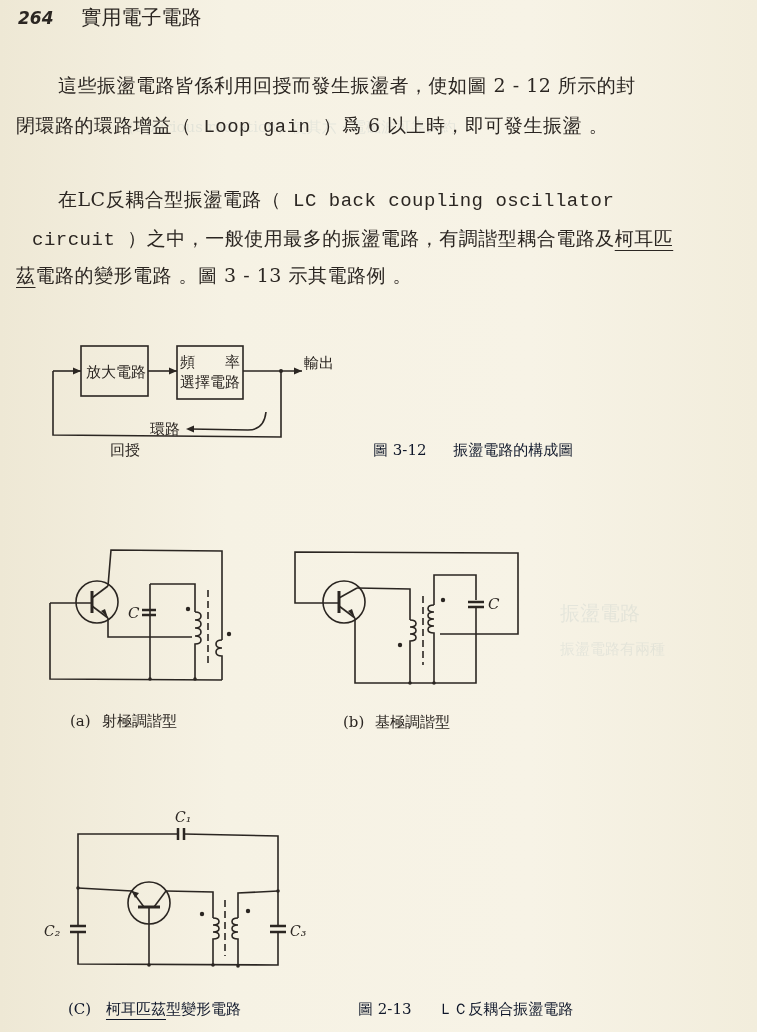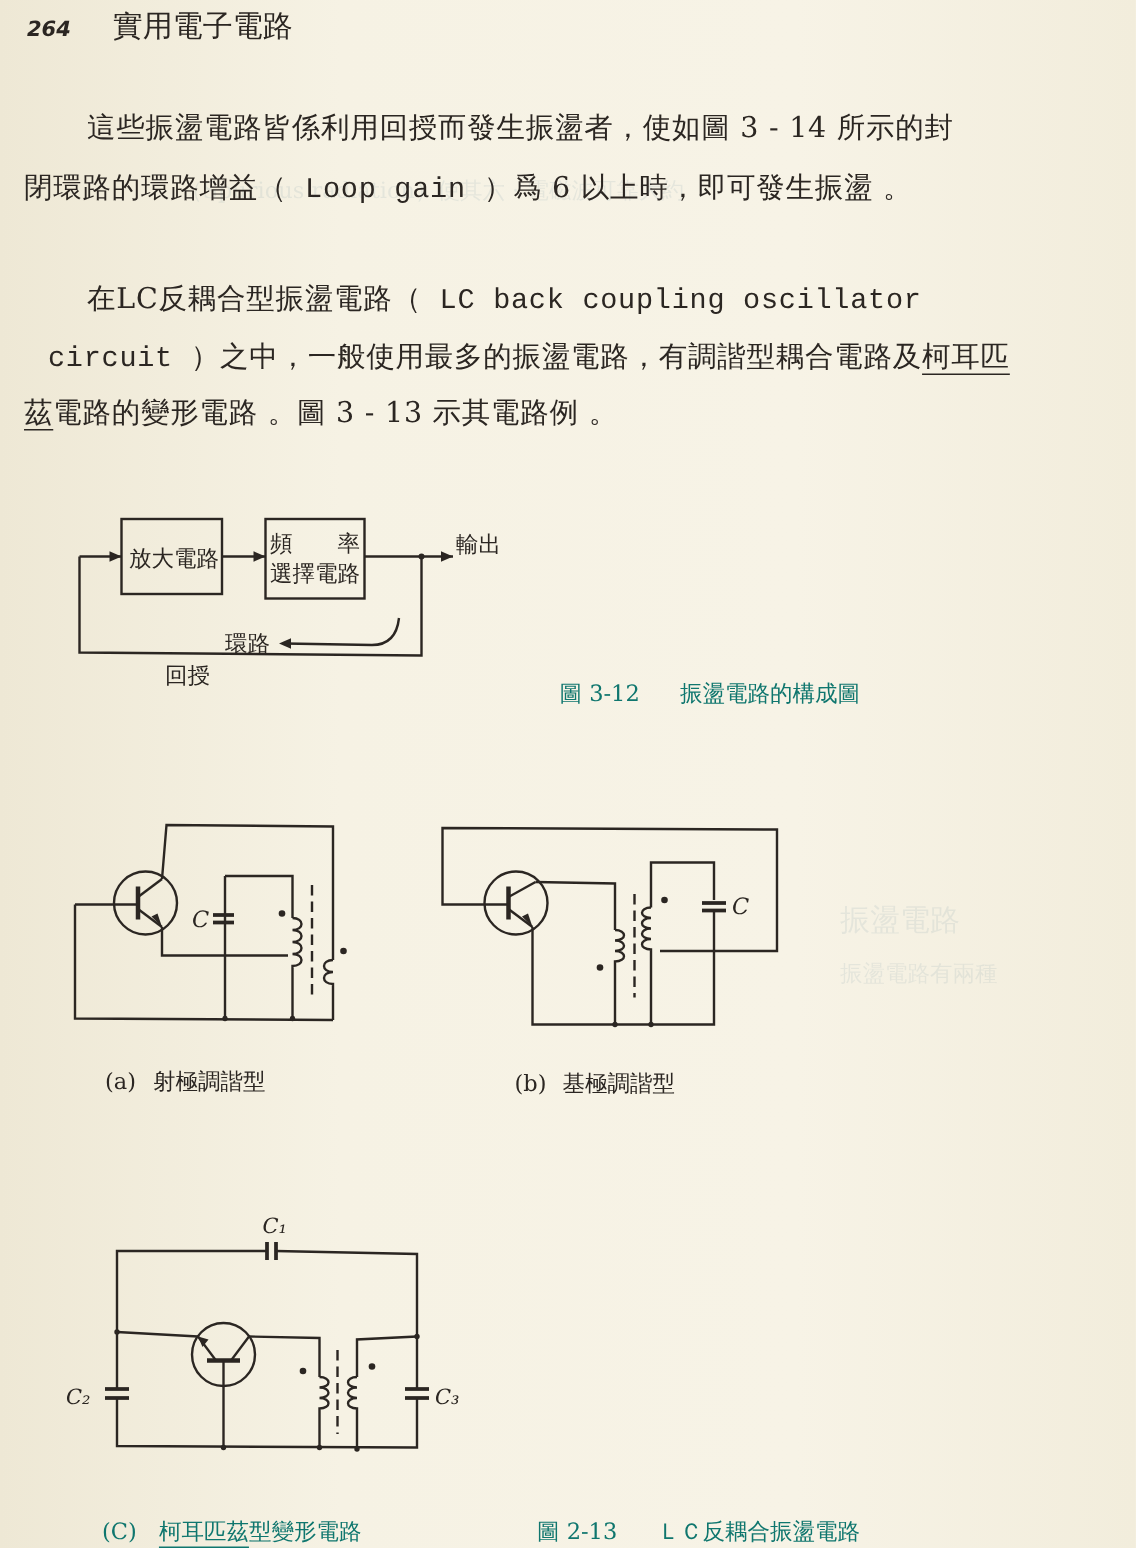--- a/index.html
+++ b/index.html
@@ -6,43 +6,43 @@
   body {
     width: 757px; height: 1032px; overflow: hidden;
     background: #f4efdf;
     font-family: "DejaVu Serif", serif;
     color: #2b2622;
     position: relative;
   }
   .page { position: absolute; inset: 0; background: linear-gradient(90deg, #eee8d5 0%, #f6f2e4 30%, #f7f3e6 70%, #f2eddc 100%); }
   .ghost { position: absolute; color: #0c4a6e; opacity: 0.07; font-size: 15px; white-space: nowrap; }
   .header { position: absolute; top: 4px; left: 18px; display: flex; align-items: baseline; gap: 28px; }
-  .page-num { font-family: "DejaVu Sans", sans-serif; font-weight: bold; font-style: italic; font-size: 14px; }
+  .page-num { font-family: "DejaVu Sans", sans-serif; font-weight: bold; font-style: italic; font-size: 17px; }
   .running-title { font-size: 20px; }
   .para { position: absolute; font-size: 19px; line-height: 38px; letter-spacing: 0.5px; white-space: nowrap; }
   .mono { font-family: "Liberation Mono", monospace; font-size: 19px; }
   .u { text-decoration: underline; text-underline-offset: 5px; }
-  .fig-caption { position: absolute; font-size: 15px; white-space: nowrap; color: #0f766e; margin-top: 12px; }
+  .fig-caption { position: absolute; font-size: 15px; white-space: nowrap; color: #0f172a; }
   svg text { font-family: "DejaVu Serif", serif; fill: #2b2622; }
 </style>
 </head>
 <body>
 
 <div class="page"></div>
 
 <div class="ghost" style="top:118px;left:120px;">（Spurious radiation）使其六 · 電磁波可靠大約</div>
 <div class="ghost" style="top:600px;left:560px;font-size:20px;">振盪電路</div>
 <div class="ghost" style="top:640px;left:560px;">振盪電路有兩種</div>
 
 <div class="header">
   <span class="page-num">264</span>
   <span class="running-title">實用電子電路</span>
 </div>
 
-<div class="para" style="top:66px;left:58px;">這些振盪電路皆係利用回授而發生振盪者，使如圖 3 - 14 所示的封</div>
+<div class="para" style="top:66px;left:58px;">這些振盪電路皆係利用回授而發生振盪者，使如圖 2 - 12 所示的封</div>
 <div class="para" style="top:106px;left:16px;">
   <span>閉環路的環路增益（</span><span class="mono"> Loop gain </span><span>）爲 6 以上時，即可發生振盪 。</span>
 </div>
 
 <div class="para" style="top:180px;left:58px;text-align:right;">
   <span>在LC反耦合型振盪電路（</span><span class="mono"> LC back coupling oscillator</span>
 </div>
 <div class="para" style="top:219px;left:32px;">
   <span class="mono">circuit </span><span>）之中，一般使用最多的振盪電路，有調諧型耦合電路及</span><span class="u">柯耳匹</span>
 </div>

